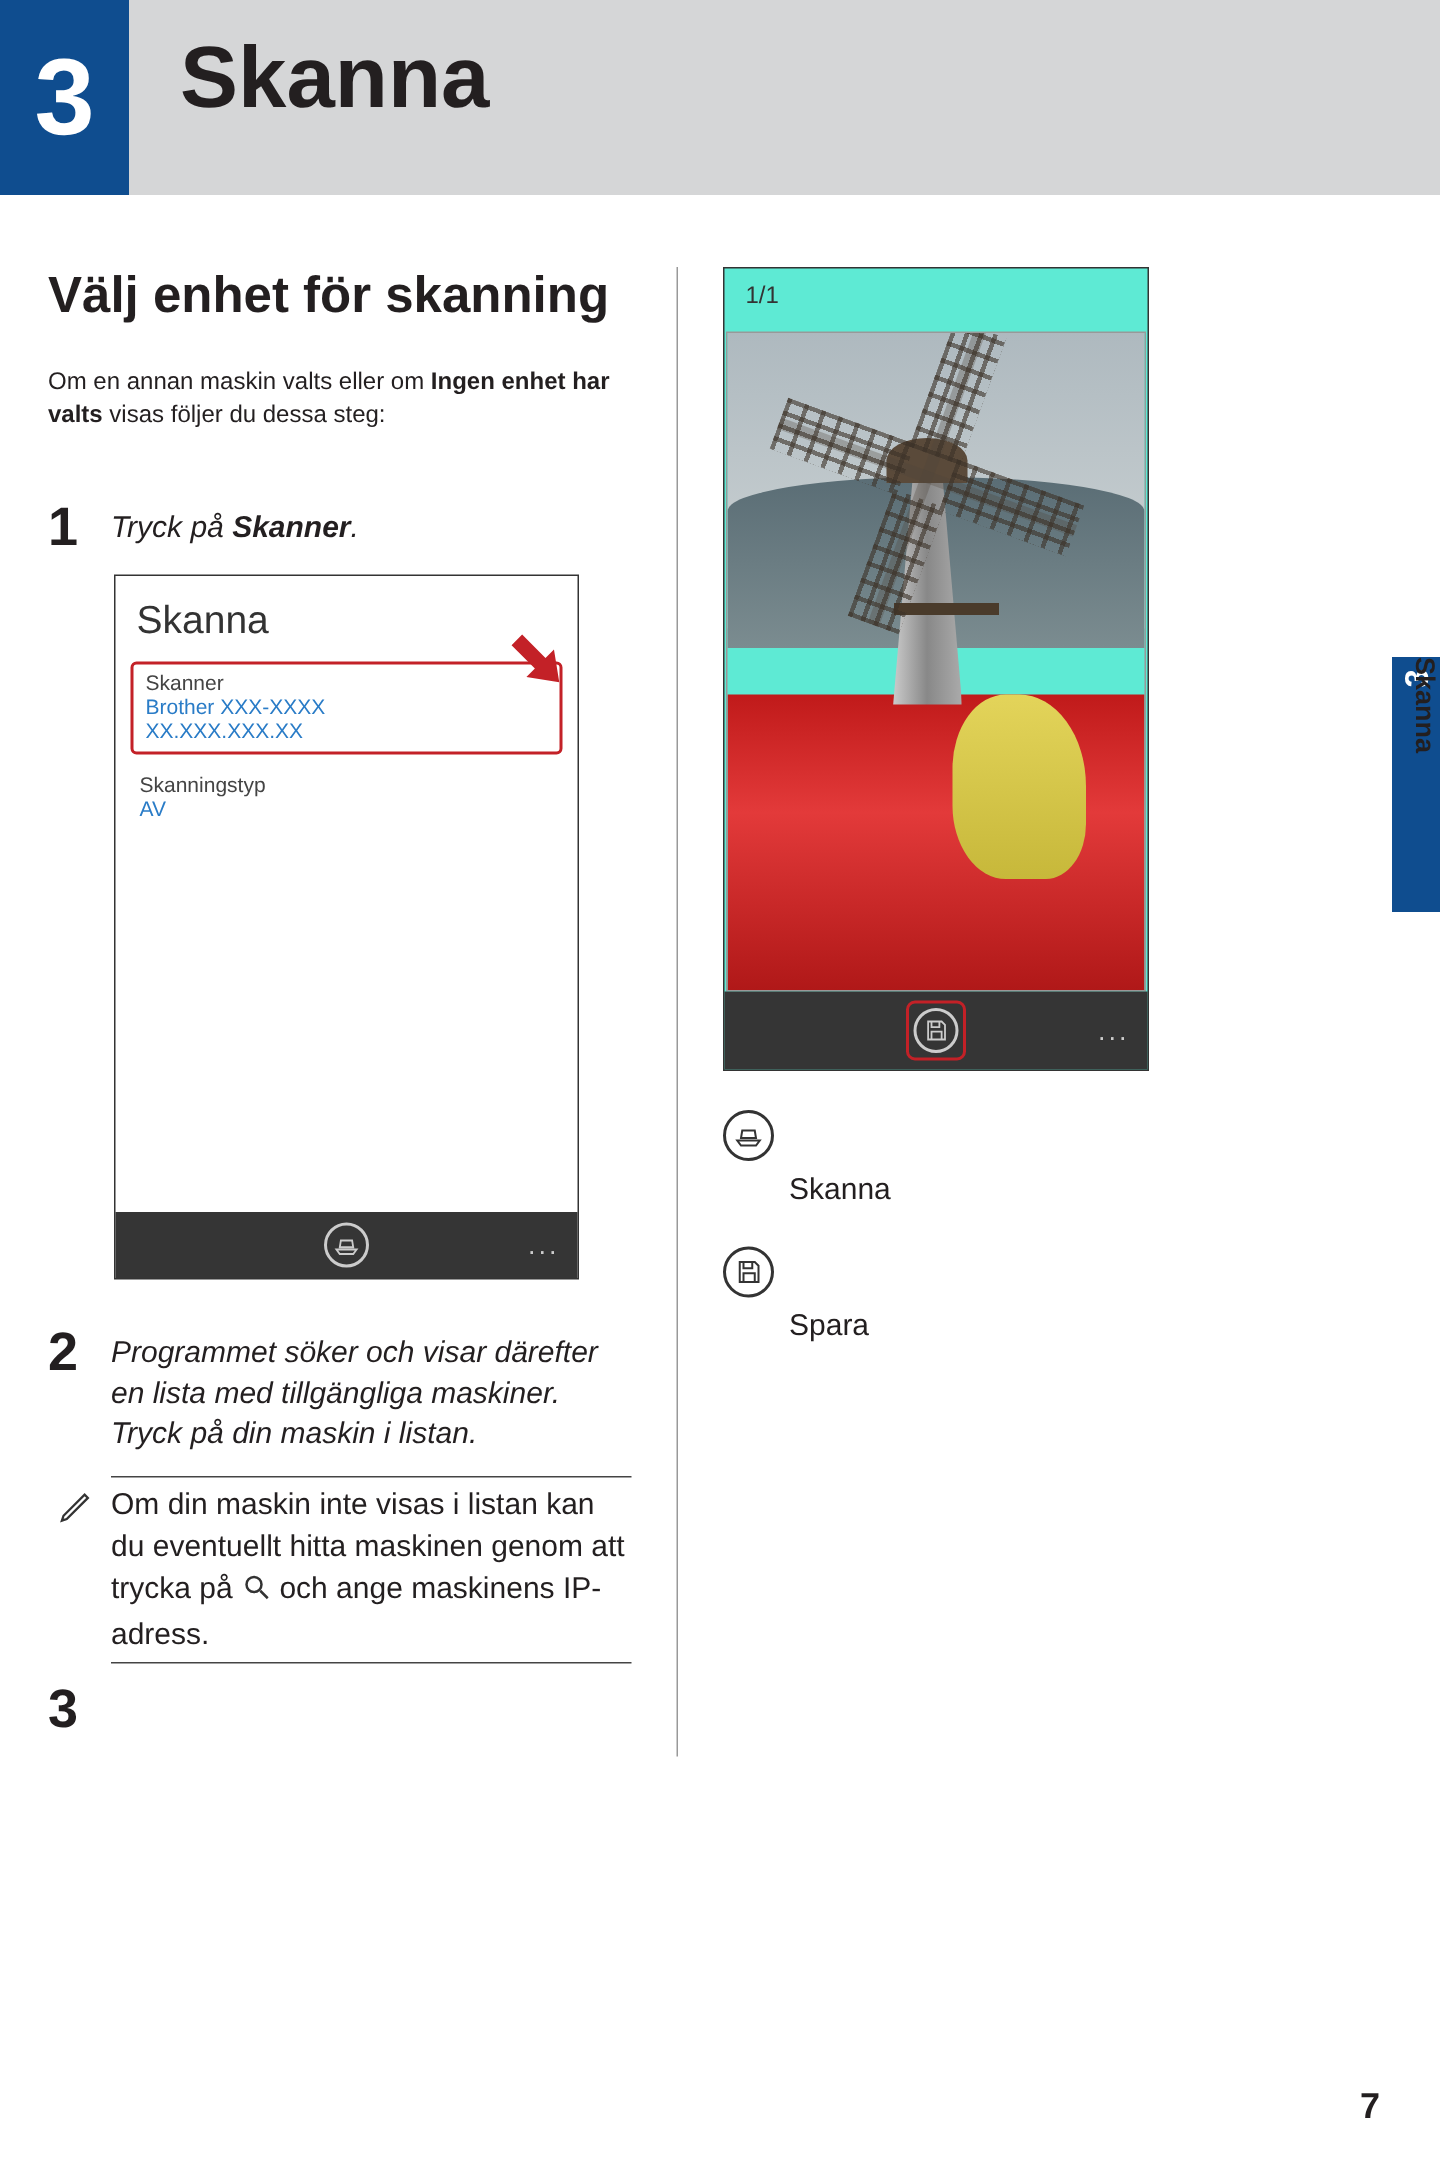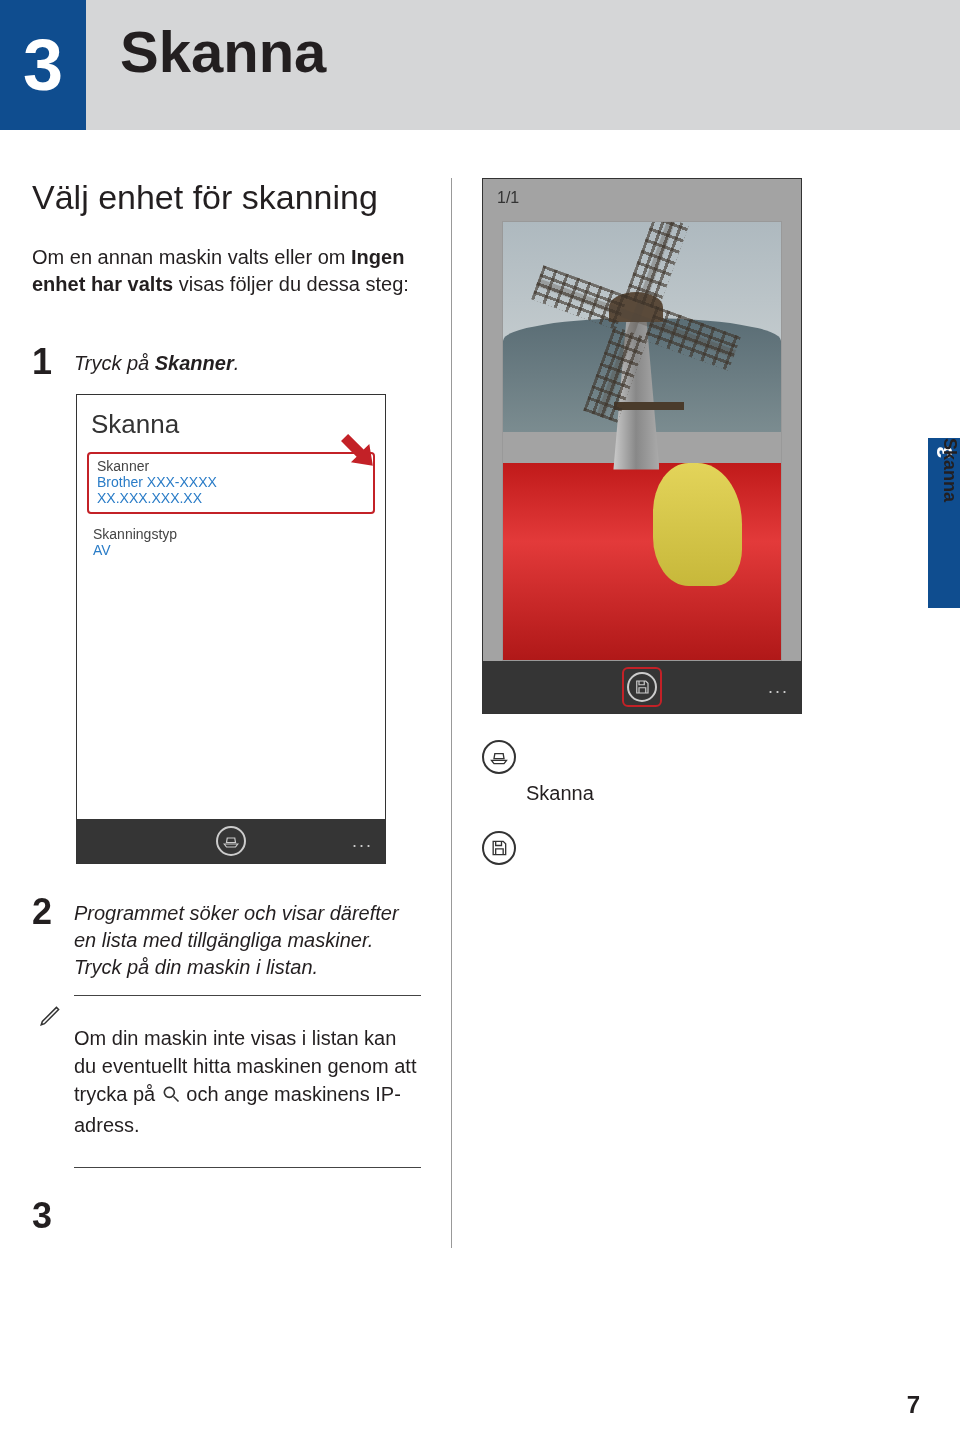--- a/index.html
+++ b/index.html
@@ -48,25 +48,25 @@
     width: 420px;
     padding-right: 30px;
     border-right: 1px solid #999;
   }
   .col-right {
     width: 420px;
     padding-left: 30px;
   }
   .section-h {
     font-size: 34px;
-    font-weight: normal;
+    font-weight: bold;
     margin-bottom: 14px;
   }
   .intro {
-    font-size: 20px;
+    font-size: 16px;
     line-height: 1.35;
     margin-bottom: 46px;
     margin-top: 27px;
   }
   .step-row {
     display: flex;
     align-items: flex-start;
     gap: 16px;
     margin-bottom: 14px;
   }
@@ -130,35 +130,35 @@
     width: 30px; height: 30px;
     border: 2px solid #ccc;
     border-radius: 50%;
     display: flex; align-items: center; justify-content: center;
     color: #ccc;
   }
   
   .note {
     border-top: 1px solid #444;
     border-bottom: 1px solid #444;
-    padding: 28px 0;
-    margin: 12px 0 30px 42px;
+    padding: 4px 0;
+    margin: 12px 0 12px 42px;
     font-size: 20px;
     line-height: 1.4;
     position: relative;
   }
   .note-pencil {
     position: absolute;
     left: -36px; top: 6px;
   }
   
   .preview-frame {
-    width: 320px;
+    width: 284px;
     border: 1px solid #333;
-    background: #a3a3a3;
+    background: #5eead4;
     position: relative;
   }
   .preview-pages {
     font-size: 16px;
     padding: 10px 14px 6px 14px;
     color: #333;
   }
   .preview-img {
     width: 280px;
     height: 440px;
@@ -369,20 +369,21 @@
     </div>
     <div class="icon-label-below">Skanna</div>
 
     <div class="icon-row">
       <div class="circ-icon-dark">
         <svg width="20" height="20" viewBox="0 0 24 24">
           <path d="M5 4 H17 L20 7 V20 H5 Z M8 4 V9 H15 V4 M8 13 H17 V20 H8 Z" fill="none" stroke="#333" stroke-width="1.6"></path>
         </svg>
       </div>
     </div>
+    <div class="icon-label-below">Spara</div>
   </div>
 </div>
 
 <div class="side-tab">
   <div class="side-tab-num">3</div>
 </div>
 <div style="position:absolute; right:0; top:438px; width:62px; height:170px;">
   <div class="side-tab-text">Skanna</div>
 </div>
 

